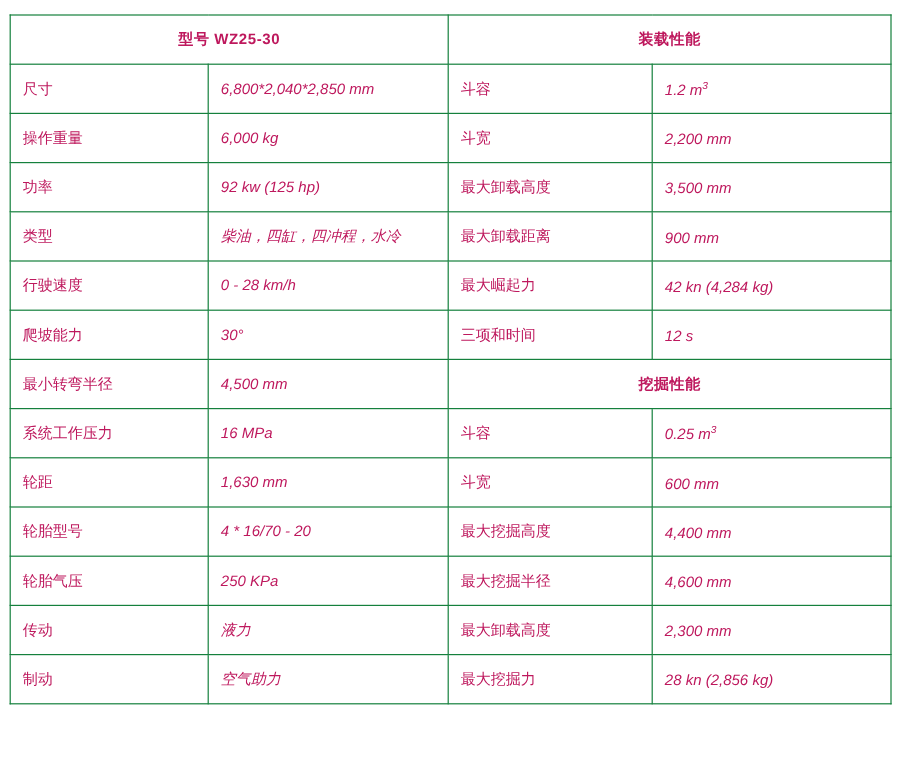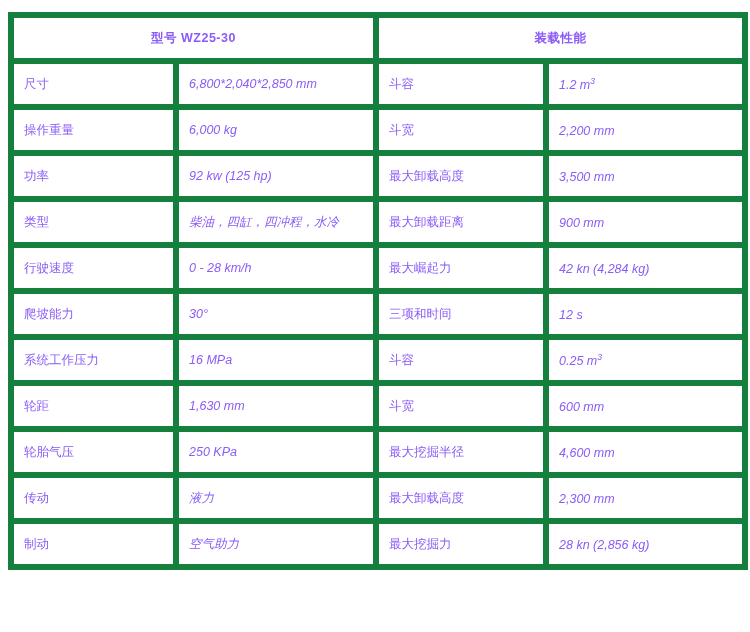--- a/index.html
+++ b/index.html
@@ -20,26 +20,26 @@
     padding: 12px 8px 10px 8px;
     position: relative;
   }
   table.spec {
     border-collapse: collapse;
     width: 734px;
     table-layout: fixed;
     margin: 0 auto;
   }
   table.spec td {
-    border: 6px solid #15803d;
+    border: 1px solid #15803d;
     height: 40px;
     padding: 0 10px;
     font-size: 12.5px;
     vertical-align: middle;
-    color: #8b5cf6;
+    color: #be185d;
     background: #ffffff;
     overflow: hidden;
     white-space: nowrap;
   }
   td.hdr {
     background: #e6e6e6;
     text-align: center;
     font-weight: bold;
     font-size: 13.5px;
     color: #111;
@@ -121,36 +121,47 @@
         <td class="value"><span>42 kn (4,284 kg)</span><span class="sup"></span></td>
       </tr>
 
       <tr>
         <td class="label">爬坡能力</td>
         <td class="value">30°</td>
         <td class="label">三项和时间</td>
         <td class="value"><span>12 s</span><span class="sup"></span></td>
       </tr>
 
+      <tr>
+        <td class="label">最小转弯半径</td>
+        <td class="value">4,500 mm</td>
+        <td class="hdr" colspan="2">挖掘性能</td>
+      </tr>
 
       <tr>
         <td class="label">系统工作压力</td>
         <td class="value">16 MPa</td>
         <td class="label">斗容</td>
         <td class="value"><span>0.25 m</span><span class="sup">3</span></td>
       </tr>
 
       <tr>
         <td class="label">轮距</td>
         <td class="value">1,630 mm</td>
         <td class="label">斗宽</td>
         <td class="value"><span>600 mm</span><span class="sup"></span></td>
       </tr>
 
 
+      <tr>
+        <td class="label">轮胎型号</td>
+        <td class="value">4 * 16/70 - 20</td>
+        <td class="label">最大挖掘高度</td>
+        <td class="value"><span>4,400 mm</span><span class="sup"></span></td>
+      </tr>
 
       <tr>
         <td class="label">轮胎气压</td>
         <td class="value">250 KPa</td>
         <td class="label">最大挖掘半径</td>
         <td class="value"><span>4,600 mm</span><span class="sup"></span></td>
       </tr>
 
       <tr>
         <td class="label">传动</td>

